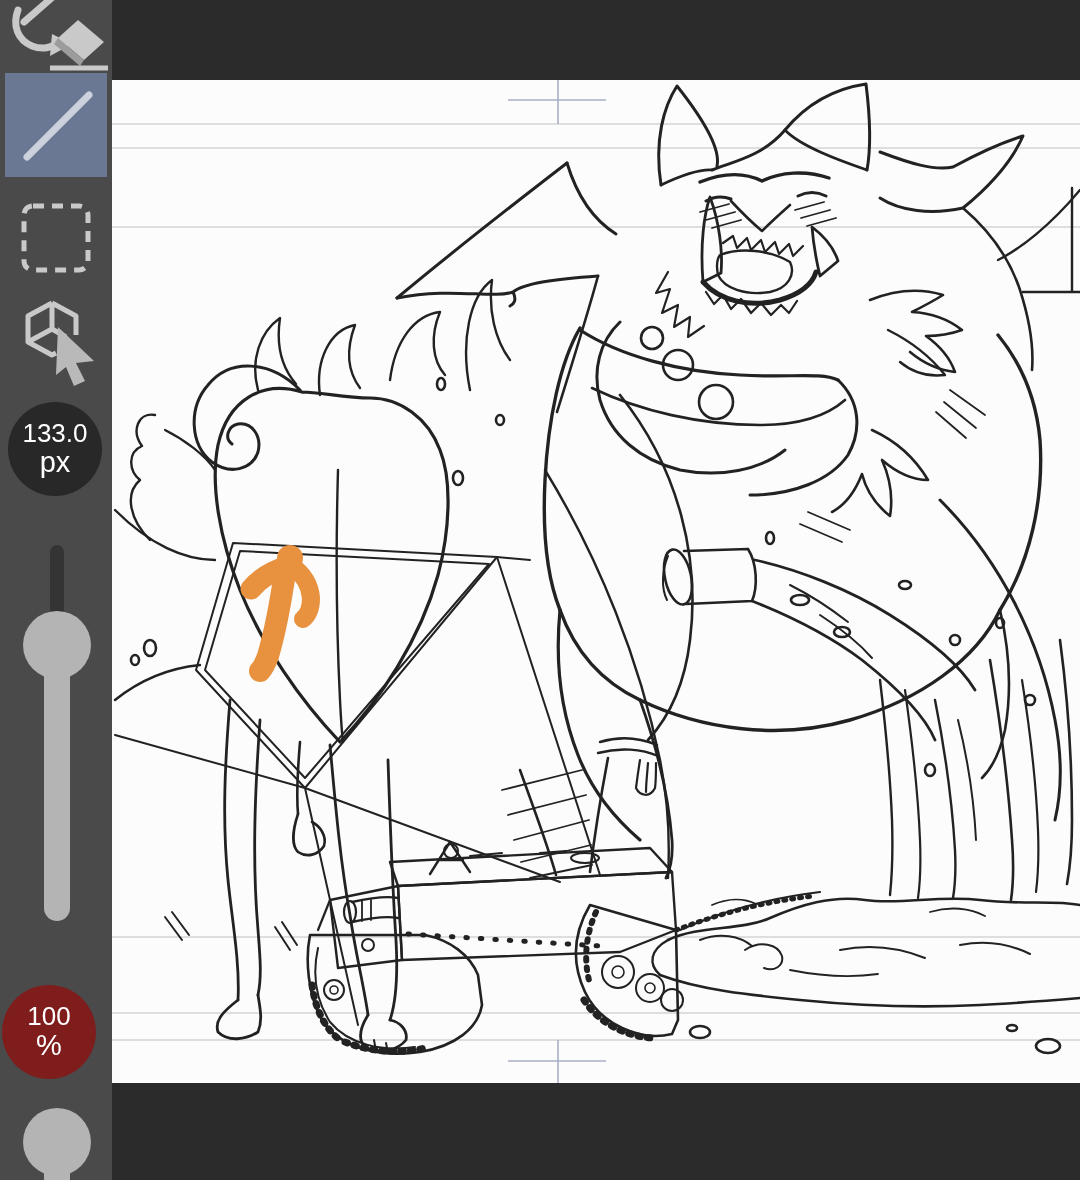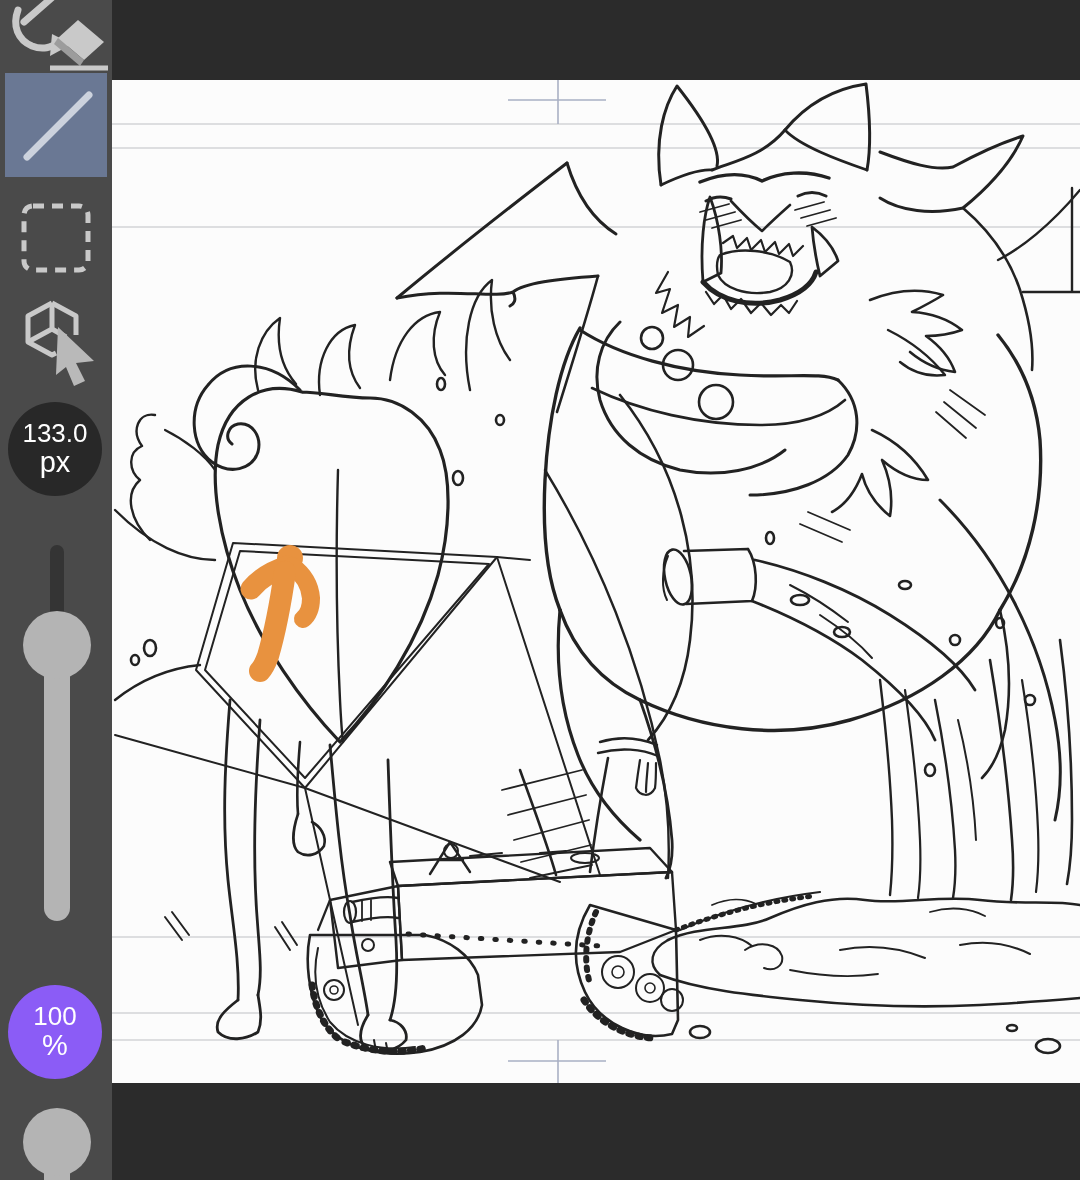--- a/index.html
+++ b/index.html
@@ -18,21 +18,21 @@
     background:#6a7894;display:flex;align-items:center;justify-content:center;
   }
   .badge{
     position:absolute;border-radius:50%;color:#fff;text-align:center;
     display:flex;flex-direction:column;align-items:center;justify-content:center;
     line-height:1.05;
   }
   .badge .val{font-size:26px;}
   .badge .unit{font-size:29px;}
   .badge-size{left:8px;top:402px;width:94px;height:94px;background:#282828;}
-  .badge-opacity{left:8px;top:985px;width:94px;height:94px;background:#8b5cf6;}
+  .badge-opacity{left:2px;top:985px;width:94px;height:94px;background:#7f1d1d;}
   
   .topbar{position:absolute;left:112px;top:0;width:968px;height:80px;background:#2b2b2b;z-index:3;}
   
   .canvas{
     position:absolute;left:112px;top:80px;width:968px;height:1003px;
     background:#fcfcfc;z-index:2;overflow:hidden;
   }
   .canvas svg{display:block;}
   .bottombar{position:absolute;left:112px;top:1083px;width:968px;height:97px;background:#2b2b2b;z-index:3;}
   svg{overflow:visible;}

